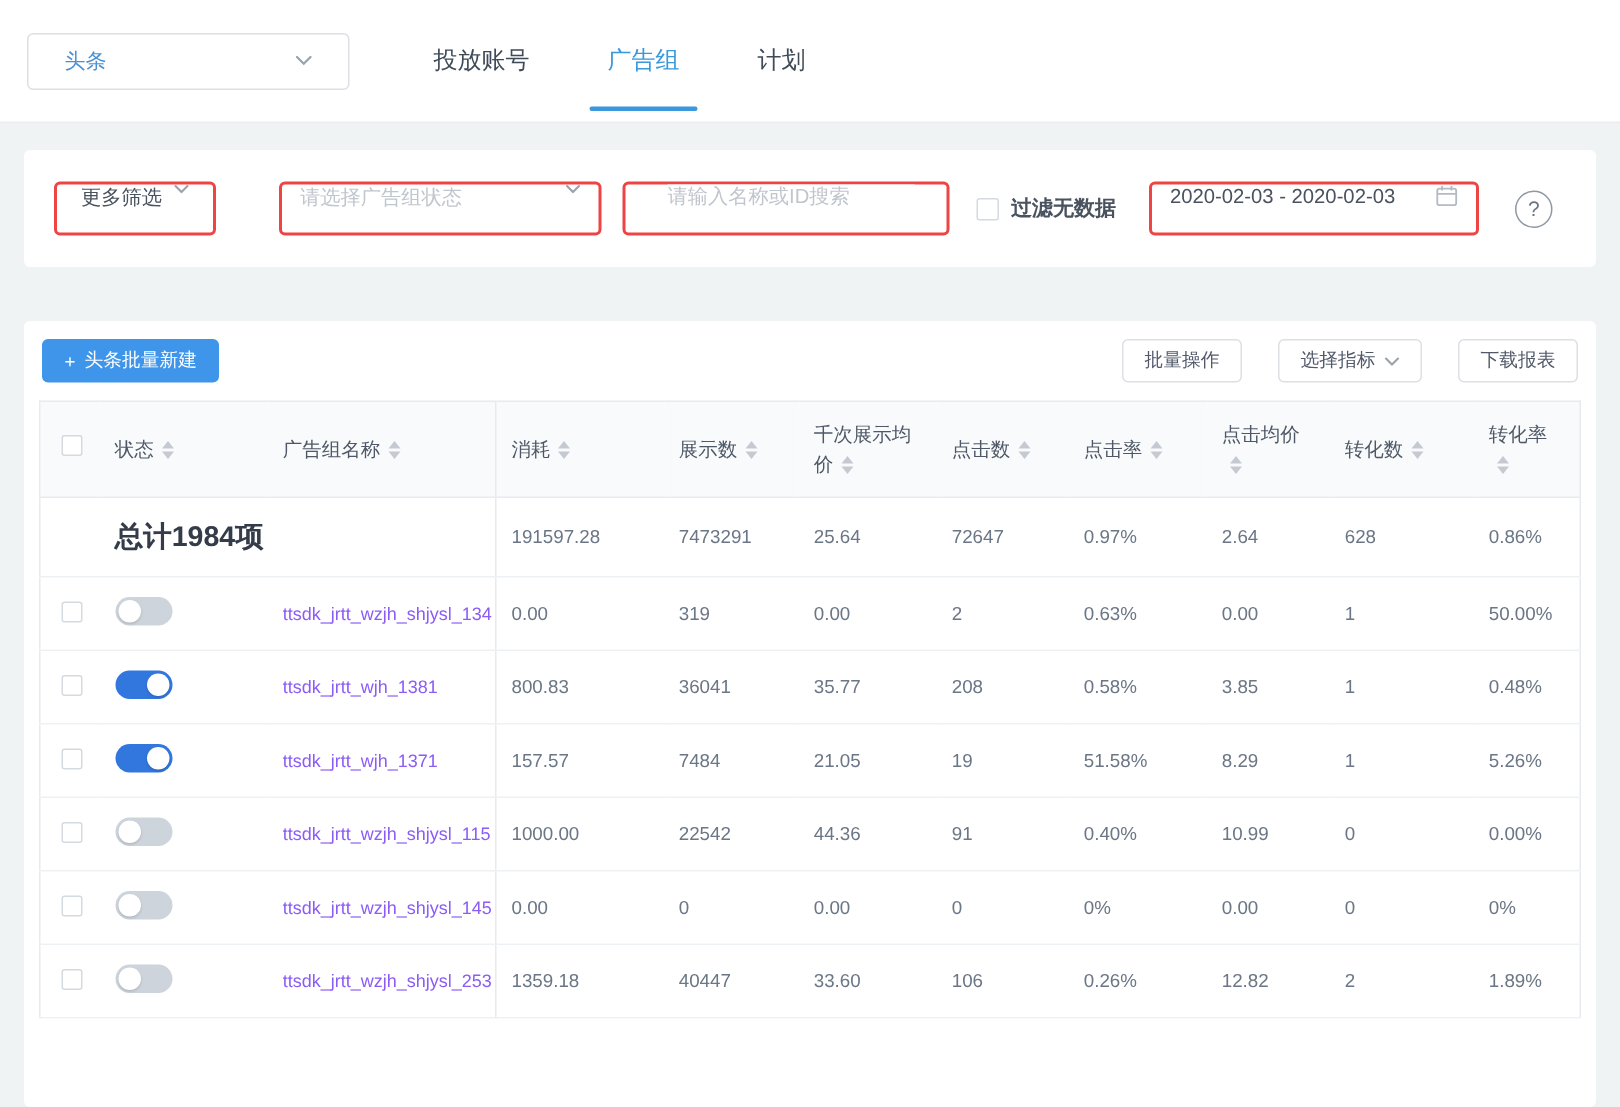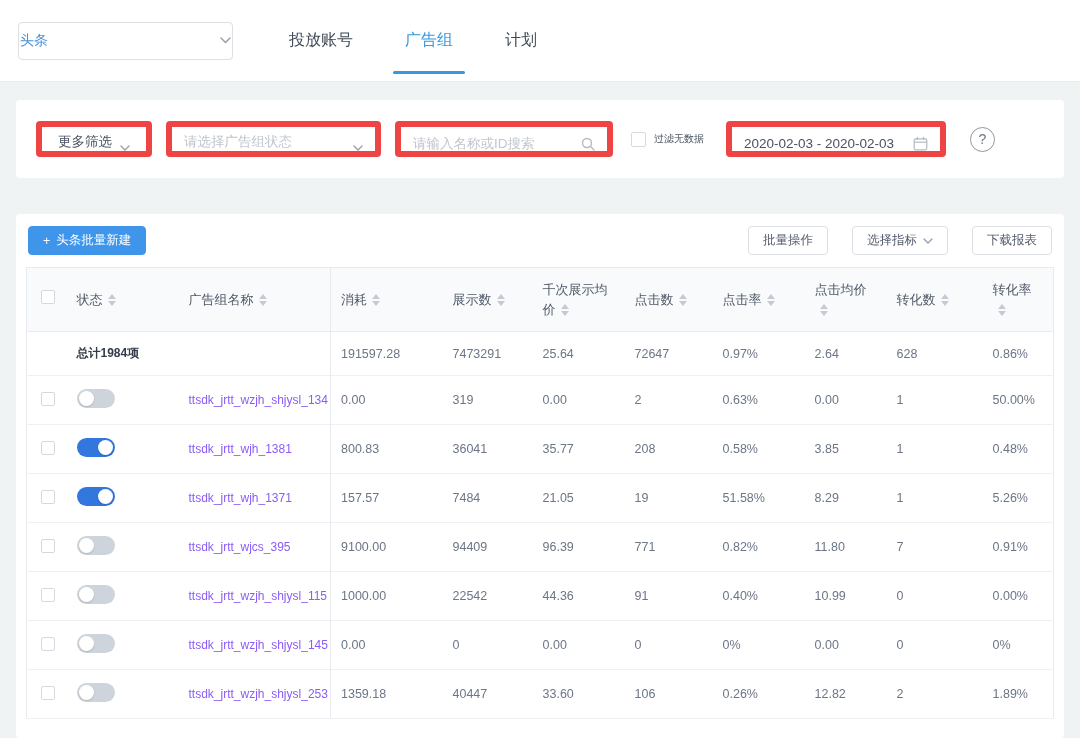--- a/index.html
+++ b/index.html
@@ -11,21 +11,21 @@
   }
 
   
   .topbar {
     height: 82px; background: #fff; display: flex; align-items: center;
     padding: 0 18px; border-bottom: 1px solid #e9edef;
   }
   .channel-select {
     width: 215px; height: 38px; border: 1px solid #dcdfe3; border-radius: 4px;
     display: flex; align-items: center; justify-content: space-between;
-    padding: 0 1px; cursor: pointer; background: #fff;
+    padding: 0 24px; cursor: pointer; background: #fff;
   }
   .channel-select .value { color: #4a90d2; font-size: 14px; }
   .tabs { display: flex; margin-left: 30px; height: 82px; }
   .tab {
     position: relative; padding: 0 26px; display: flex; align-items: center;
     font-size: 16px; color: #3f4a57; cursor: pointer;
   }
   .tab.active { color: var(--tab-active); }
   .tab.active::after {
     content: ""; position: absolute; left: 14px; right: 14px; bottom: 8px;
@@ -33,27 +33,27 @@
   }
 
   
   .content { background: #eff3f4; height: 656px; padding: 18px 16px 0 16px; }
 
   .filter-card {
     background: #fff; border-radius: 4px; height: 78px;
     display: flex; align-items: center; padding: 0 20px; gap: 14px;
   }
   .ctrl {
-    height: 36px; border: 6px solid #ef4444; border-radius: 4px; background: #fff;
-    display: flex; align-items: flex-end; font-size: 13.5px; color: #49525e;
+    height: 36px; border: 2px solid #ef4444; border-radius: 4px; background: #fff;
+    display: flex; align-items: flex-start; font-size: 13.5px; color: #49525e;
   }
   .btn-more { padding: 0 16px; gap: 8px; cursor: pointer; }
-  .sel-status { width: 215px; justify-content: space-between; padding: 0 12px; cursor: pointer; }
+  .sel-status { width: 215px; justify-content: space-between; padding: 0 12px; cursor: pointer; margin-left: 28px; }
   .placeholder { color: #c0c6cd; }
-  .search-box { width: 218px; justify-content: space-between; padding: 0 12px; }
+  .search-box { width: 218px; justify-content: space-between; padding: 0 28px; }
   .search-box input {
     border: none; outline: none; width: 165px; font-size: 13.5px;
     font-family: "Liberation Sans", "DejaVu Sans", sans-serif; color: #49525e;
   }
   .search-box input::placeholder { color: #c0c6cd; }
   .check-group { display: flex; align-items: center; gap: 8px; margin-left: 4px; cursor: pointer; }
   .checkbox {
     width: 14px; height: 14px; border: 1px solid #d4dae0; border-radius: 2px;
     background: #fff; display: inline-block; flex: 0 0 auto;
   }
@@ -87,21 +87,21 @@
     text-align: left; padding: 12px 10px; border-bottom: 1px solid #e7eaee;
     vertical-align: middle; line-height: 1.5; cursor: pointer;
   }
   td {
     padding: 13px 10px; font-size: 12.5px; color: #6b7686;
     border-bottom: 1px solid #eef1f4; vertical-align: middle; overflow: hidden; white-space: nowrap;
   }
   .split { border-right: 1px solid #e7eaee; }
   .cell-check { padding-left: 14px; }
   .name-text { color: #8b5cf6; font-size: 12px; }
-  .summary-label { font-weight: 700; color: #333c48; font-size: 12px; }
+  .summary-label { font-weight: 700; color: #333c48; font-size: 19px; }
 
   .sorter { display: inline-flex; flex-direction: column; vertical-align: middle; margin-left: 5px; }
   .tri { width: 0; height: 0; border-left: 4px solid transparent; border-right: 4px solid transparent; }
   .tri.up { border-bottom: 5px solid #c5cad2; margin-bottom: 2px; }
   .tri.down { border-top: 5px solid #c5cad2; }
 
   .toggle { width: 38px; height: 19px; border-radius: 10px; position: relative; display: inline-block; cursor: pointer; }
   .toggle::after {
     content: ""; position: absolute; width: 15px; height: 15px; border-radius: 50%;
     background: #fff; top: 2px; box-shadow: 0 1px 2px rgba(0,0,0,.15);
@@ -147,21 +147,21 @@
     </div>
     <div class="ctrl search-box">
       <input type="text" placeholder="请输入名称或ID搜索" style="">
       <svg width="14" height="14" viewBox="0 0 14 14">
           <circle cx="6" cy="6" r="4.5" fill="none" stroke="#b3bac2" stroke-width="1.4"></circle>
           <line x1="9.6" y1="9.6" x2="13" y2="13" stroke="#b3bac2" stroke-width="1.4" stroke-linecap="round"></line>
         </svg>
     </div>
     <div class="check-group">
       <span class="checkbox"></span>
-      <span style="font-size:10px;">过滤无数据</span>
+      <span style="font-size:14px;font-weight:bold;">过滤无数据</span>
     </div>
     <div class="ctrl date-range">
       <span>2020-02-03 - 2020-02-03</span>
       <svg width="15" height="15" viewBox="0 0 15 15">
           <rect x="1.2" y="2.8" width="12.6" height="11" rx="1.5" fill="none" stroke="#b3bac2" stroke-width="1.2"></rect>
           <line x1="1.2" y1="6.2" x2="13.8" y2="6.2" stroke="#b3bac2" stroke-width="1.2"></line>
           <line x1="4.4" y1="1" x2="4.4" y2="4" stroke="#b3bac2" stroke-width="1.2"></line>
           <line x1="10.6" y1="1" x2="10.6" y2="4" stroke="#b3bac2" stroke-width="1.2"></line>
         </svg>
     </div>
@@ -301,33 +301,20 @@
     <td>7484</td>
     <td>21.05</td>
     <td>19</td>
     <td>51.58%</td>
     <td>8.29</td>
     <td>1</td>
     <td>5.26%</td>
   </tr>
 
 
-  <tr>
-    <td class="cell-check"><span class="checkbox"></span></td>
-    <td><span class="toggle is-off"></span></td>
-    <td class="split"><span class="name-text">ttsdk_jrtt_wjcs_395</span></td>
-    <td>9100.00</td>
-    <td>94409</td>
-    <td>96.39</td>
-    <td>771</td>
-    <td>0.82%</td>
-    <td>11.80</td>
-    <td>7</td>
-    <td>0.91%</td>
-  </tr>
 
   <tr>
     <td class="cell-check"><span class="checkbox"></span></td>
     <td><span class="toggle is-off"></span></td>
     <td class="split"><span class="name-text">ttsdk_jrtt_wzjh_shjysl_115</span></td>
     <td>1000.00</td>
     <td>22542</td>
     <td>44.36</td>
     <td>91</td>
     <td>0.40%</td>

